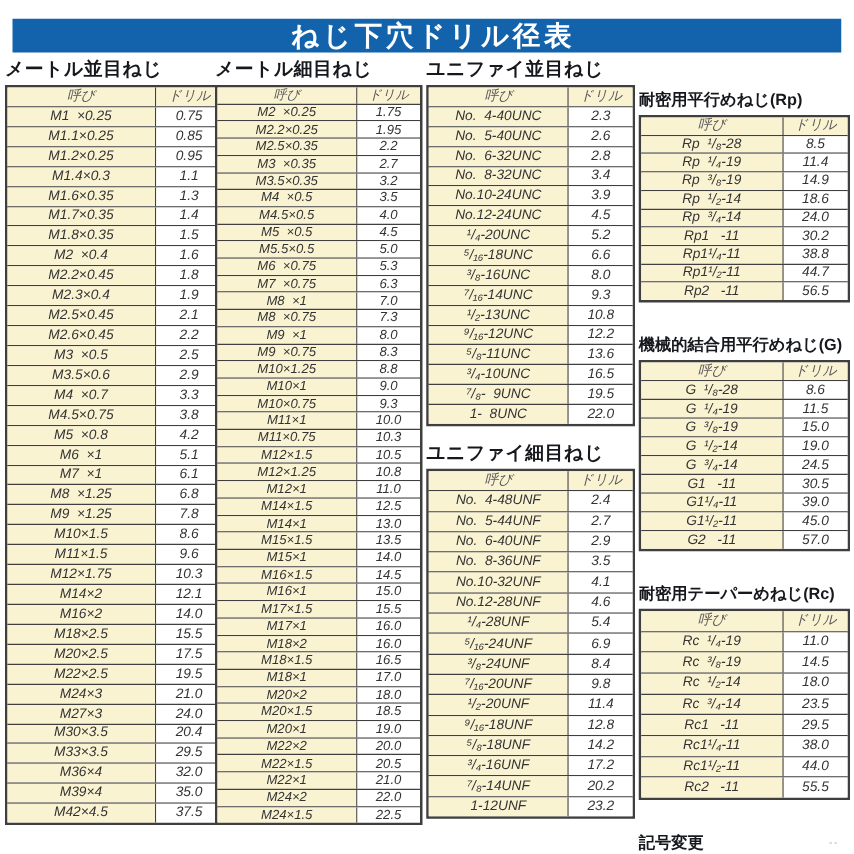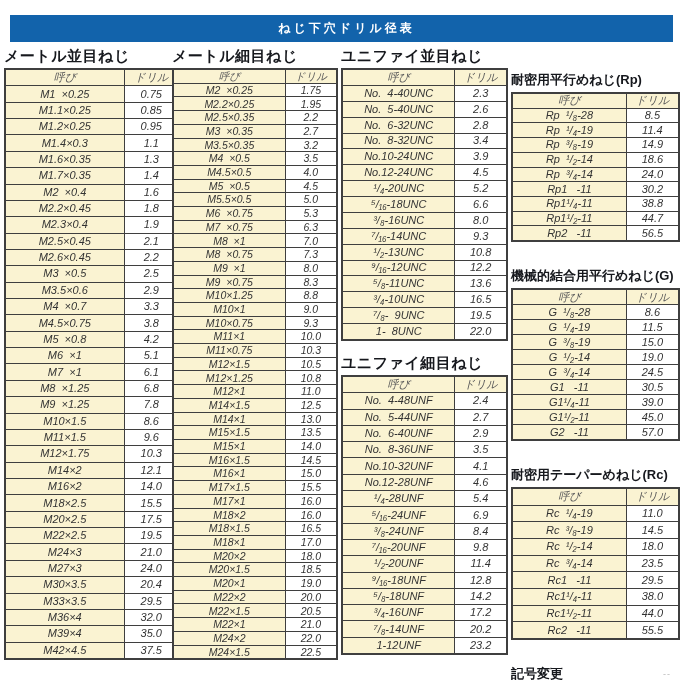--- a/index.html
+++ b/index.html
@@ -9,21 +9,21 @@
     --text:#333333;
   }
   *{box-sizing:border-box;margin:0;padding:0;}
   html,body{width:683px;height:683px;background:#ffffff;
     font-family:"Liberation Sans","DejaVu Sans",sans-serif;overflow:hidden;}
   #page{position:relative;width:683px;height:683px;background:#fff;}
 
   
   #banner{position:absolute;left:10px;top:15px;width:663px;height:27px;
     background:var(--banner);color:#fff;display:flex;align-items:center;justify-content:center;
-    font-size:12px;font-weight:bold;letter-spacing:3px;padding-left:10px;}
+    font-size:22px;font-weight:bold;letter-spacing:3px;padding-left:10px;}
 
   
   .col{position:absolute;top:46px;}
   #col1{left:4px;width:176px;}
   #col2{left:172px;width:166px;}
   #col3{left:341px;width:167px;}
   #col4{left:511px;width:169px;}
 
   .sec-title{height:20px;line-height:20px;font-size:15px;font-weight:bold;
     color:#16181d;margin-bottom:2px;white-space:nowrap;letter-spacing:0.5px;}
@@ -97,20 +97,24 @@
         </div>
         <div class="tr">
           <div class="td c0">M1.6×0.35</div>
           <div class="td c1">1.3</div>
         </div>
         <div class="tr">
           <div class="td c0">M1.7×0.35</div>
           <div class="td c1">1.4</div>
         </div>
         <div class="tr">
+          <div class="td c0">M1.8×0.35</div>
+          <div class="td c1">1.5</div>
+        </div>
+        <div class="tr">
           <div class="td c0">M2  ×0.4</div>
           <div class="td c1">1.6</div>
         </div>
         <div class="tr">
           <div class="td c0">M2.2×0.45</div>
           <div class="td c1">1.8</div>
         </div>
         <div class="tr">
           <div class="td c0">M2.3×0.4</div>
           <div class="td c1">1.9</div>

